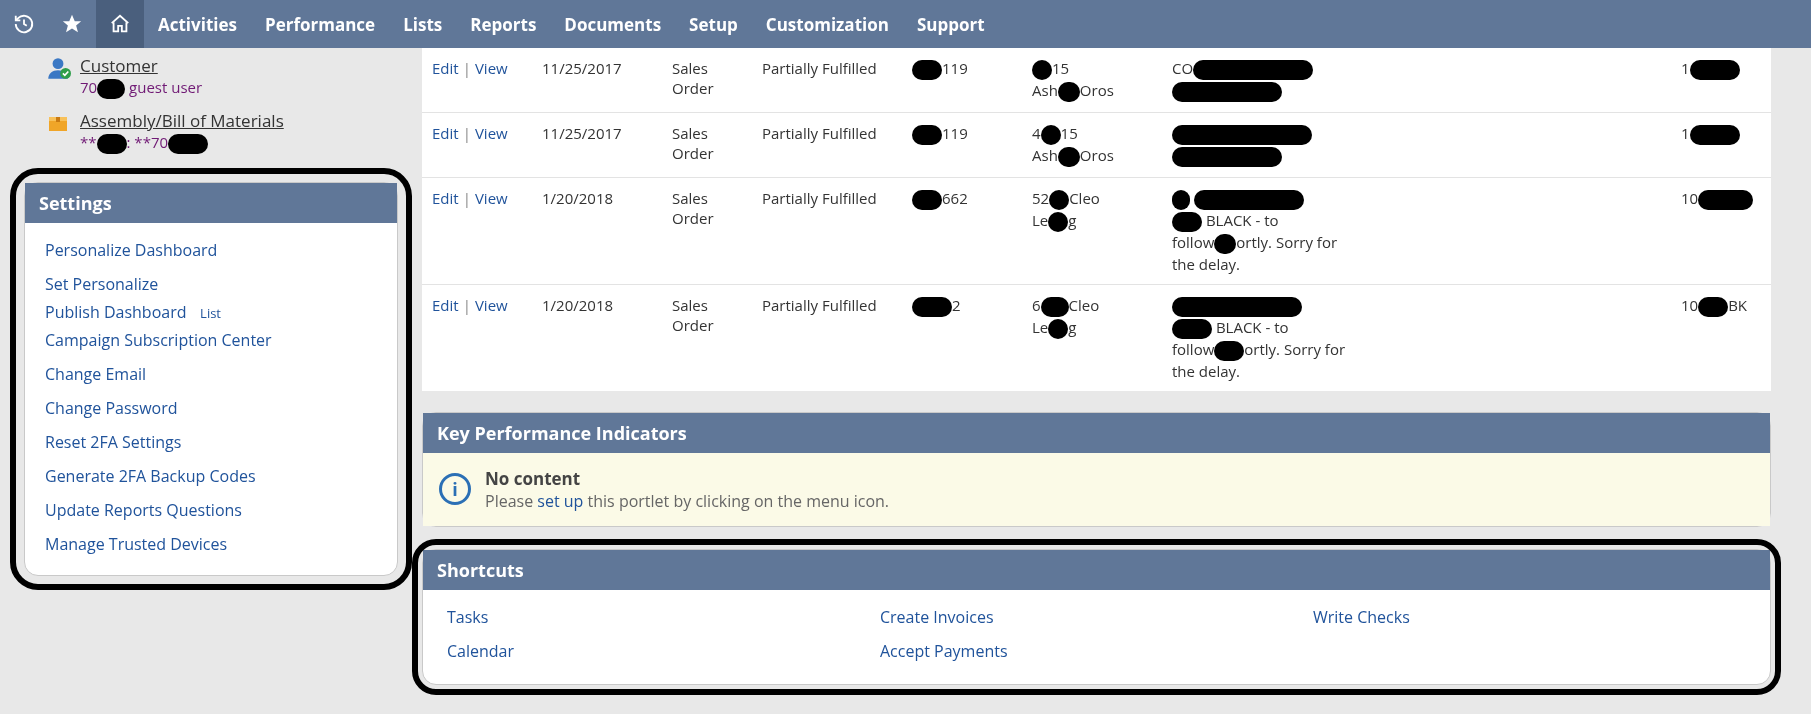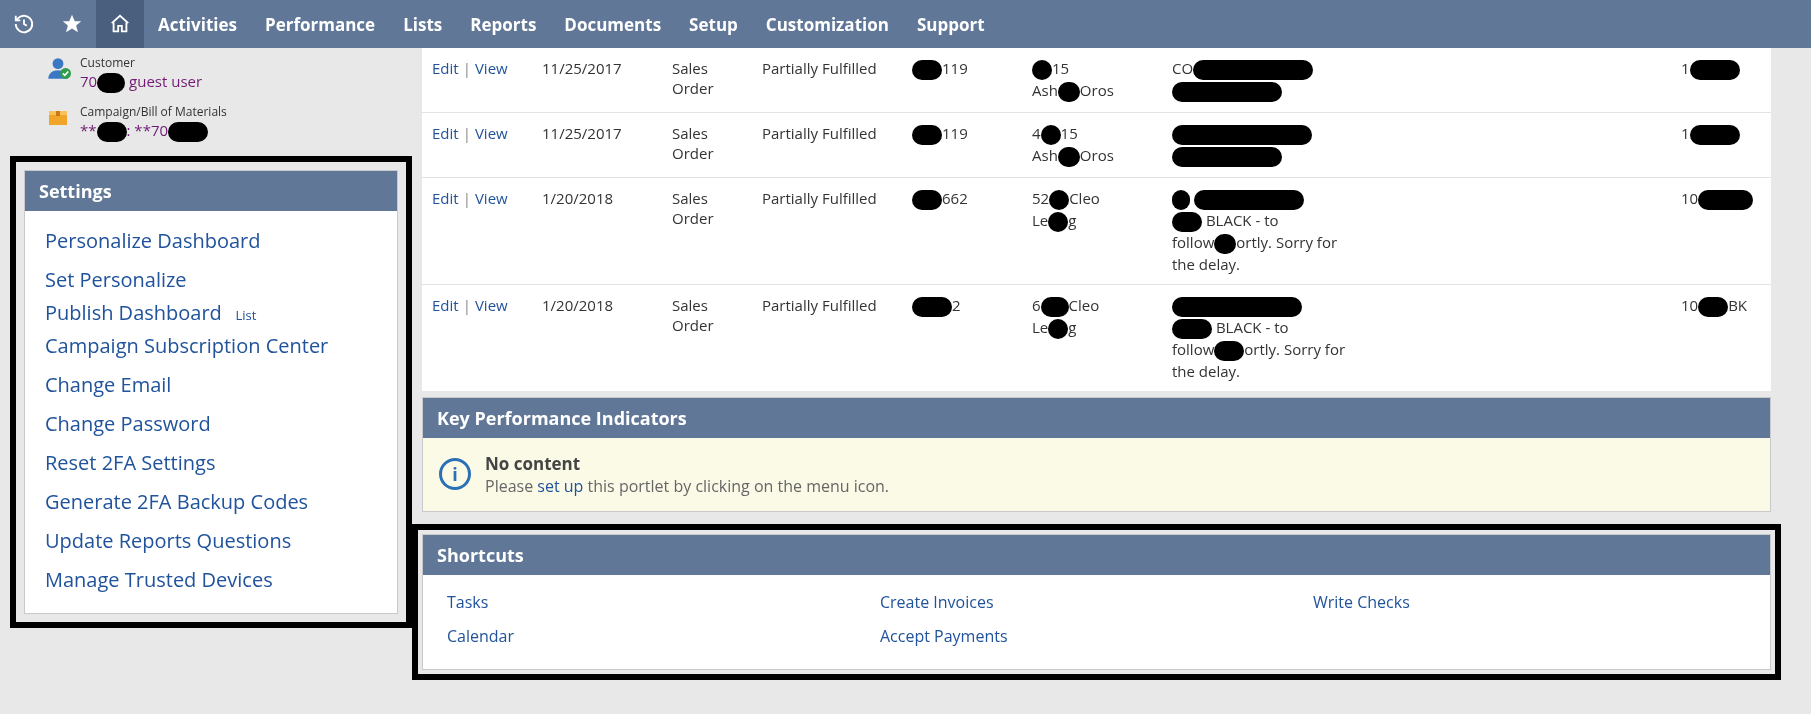--- a/index.html
+++ b/index.html
@@ -48,47 +48,47 @@
     width: 408px;
     padding: 4px 10px 10px 24px;
   }
   .rightcol {
     flex: 1;
     padding: 0 40px 10px 14px;
   }
   
   .quickitem { display:flex; align-items:flex-start; padding: 2px 0 8px 20px; }
   .quickitem .qicon { width: 28px; height: 28px; margin-right: 8px; display:flex; align-items:center; justify-content:center; }
-  .quickitem .qtext .qt1 { color: #333; font-size: 12px; }
+  .quickitem .qtext .qt1 { color: #333; font-size: 17px; text-decoration: underline; }
   .quickitem .qtext .qt2 { color: #701a75; font-size: 15px; }
   
   .portlet {
     background: #fff;
     border: 1px solid #c9c9c9;
-    border-radius: 0;
+    border-radius: 14px;
     margin-top: 6px;
   }
   .settings-outline {
     outline: 6px solid #000;
     outline-offset: 8px;
     margin: 20px 0 0 0;
   }
   .portlet-header {
     background: #607798;
     color: #fff;
     font-weight: 700;
     font-size: 18px;
     padding: 8px 14px;
   }
   .portlet-body { padding: 10px 14px 14px 20px; }
   .settings-list a {
     display: block;
     color: #20539b;
     text-decoration: none;
-    font-size: 20px;
+    font-size: 16px;
     padding: 6px 0;
   }
   .settings-list .sublink { display:inline; font-size: 13px; color:#20539b; margin-left: 10px; }
   
   .datatable { width:100%; border-collapse: collapse; background:#fff; }
   .datatable td {
     border-top: 1px solid #e3e3e3;
     padding: 10px 10px;
     vertical-align: top;
     font-size: 15px;
@@ -179,21 +179,21 @@
     </div>
     <div class="quickitem">
       <div class="qicon">
         <svg width="24" height="24" viewBox="0 0 24 24">
             <rect x="3" y="6" width="18" height="14" fill="#f0a528"></rect>
             <rect x="3" y="6" width="18" height="4" fill="#f8c15a"></rect>
             <rect x="10" y="6" width="4" height="5" fill="#c97a12"></rect>
           </svg>
       </div>
       <div class="qtext">
-        <div class="qt1">Campaign/Bill of Materials</div>
+        <div class="qt1">Assembly/Bill of Materials</div>
         <div class="qt2">
           <span>**</span><span class="redacted" style="width:30px"></span><span>: **70</span><span class="redacted" style="width:40px"></span>
         </div>
       </div>
     </div>
 
     <div class="portlet settings-outline">
       <div class="portlet-header">Settings</div>
       <div class="portlet-body settings-list">
         <a href="#">Personalize Dashboard</a>
@@ -264,21 +264,21 @@
           <span class="redacted" style="width:130px"></span><br>
           <span class="redacted" style="width:40px"></span> <span>BLACK - to</span><br>
           <span>follow</span><span class="redacted" style="width:30px"></span><span>ortly. Sorry for</span><br>
           <span>the delay.</span>
         </td>
         <td><span>10</span><span class="redacted" style="width:30px"></span><span>BK</span></td>
       </tr>
     </tbody>
       </table>
 
-    <div class="portlet kpi" style="margin-top:6px">
+    <div class="portlet kpi" style="margin-top:21px">
       <div class="portlet-header">Key Performance Indicators</div>
       <div class="portlet-body">
         <div class="infoicon">i</div>
         <div>
           <div class="kpititle">No content</div>
           <div class="kpimsg">
             <span>Please </span><a href="#">set up</a><span> this portlet by clicking on the menu icon.</span>
           </div>
         </div>
       </div>

